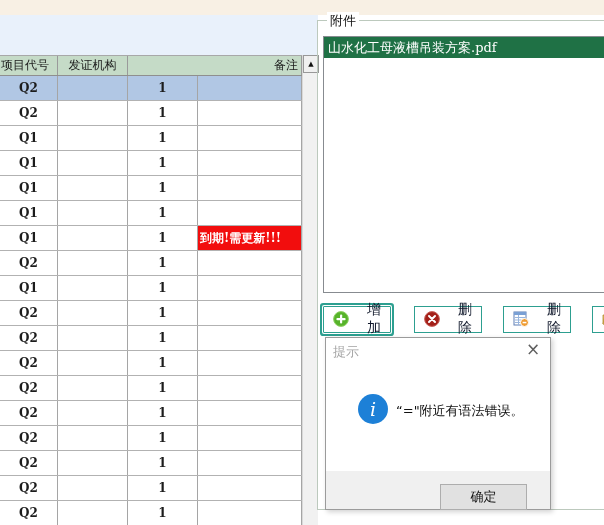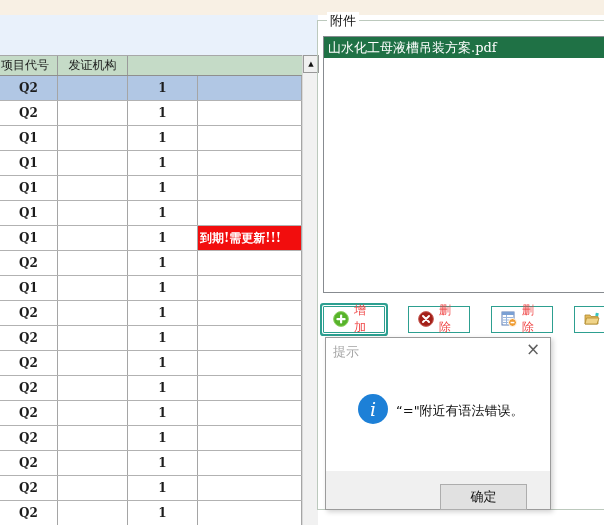--- a/index.html
+++ b/index.html
@@ -48,22 +48,22 @@
   .filelist { position:absolute; left:5px; top:15px; width:290px; height:257px;
               background:#ffffff; border:1px solid #878b90; overflow:hidden; }
   .file-item { height:21px; line-height:21px; padding-left:4px;
                font-family:"DejaVu Serif", serif; font-size:13px; color:#111;
                white-space:nowrap; overflow:hidden; }
   .file-item.selected { background:#1f7145; color:#ffffff; }
 
   
   .toolbar { position:absolute; left:3px; top:281px; height:34px; display:flex; align-items:center; }
   .tb-btn { height:27px; background:#ffffff; border:1px solid #2d9f90;
-            display:flex; align-items:center; justify-content:center; gap:5px;
-            font-family:"DejaVu Serif", serif; font-size:12px; color:#ef4444; padding:0 9px; cursor:default; }
+            display:flex; align-items:center; justify-content:center; gap:18px;
+            font-family:"DejaVu Serif", serif; font-size:14px; color:#0f172a; padding:0 9px; cursor:default; }
   .tb-btn.focused { border:1px solid #2d9f90; box-shadow:0 0 0 1px #ffffff, 0 0 0 3px #2d9f90; border-radius:1px; }
   .tb-btn + .tb-btn { margin-left:21px; }
   .tb-btn.focused { margin-left:2px; margin-right:2px; }
   .tb-icon { width:16px; height:16px; flex:0 0 auto; }
 
   
   .dialog { position:absolute; left:325px; top:337px; width:226px; height:173px;
             background:#ffffff; border:1px solid #9b9b9b; box-shadow:2px 2px 5px rgba(0,0,0,0.18); z-index:5; }
   .dialog-title { position:absolute; left:7px; top:5px; font-size:13px; color:#a3a3a3; }
   .dialog-close { position:absolute; right:8px; top:1px; font-size:17px; color:#5f5f5f; width:18px; height:20px;
@@ -84,20 +84,21 @@
 
 <div id="screen">
 
   <div class="top-strip"></div>
 
   <div class="left-panel">
     <div class="grid">
       <div class="grid-header">
         <div class="hcell c1">项目代号</div>
         <div class="hcell c2">发证机构</div>
+        <div class="hcell c4">备注</div>
       </div>
       <div>
           <div class="grid-row selected">
             <div class="cell c1">Q2</div>
             <div class="cell c2"></div>
             <div class="cell c3">1</div>
             <div class="cell c4"></div>
           </div>
           <div class="grid-row">
             <div class="cell c1">Q2</div>

